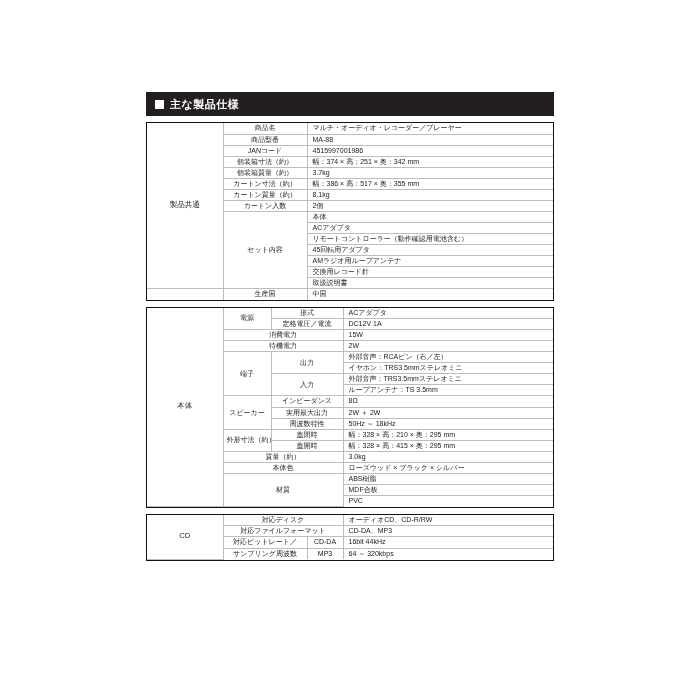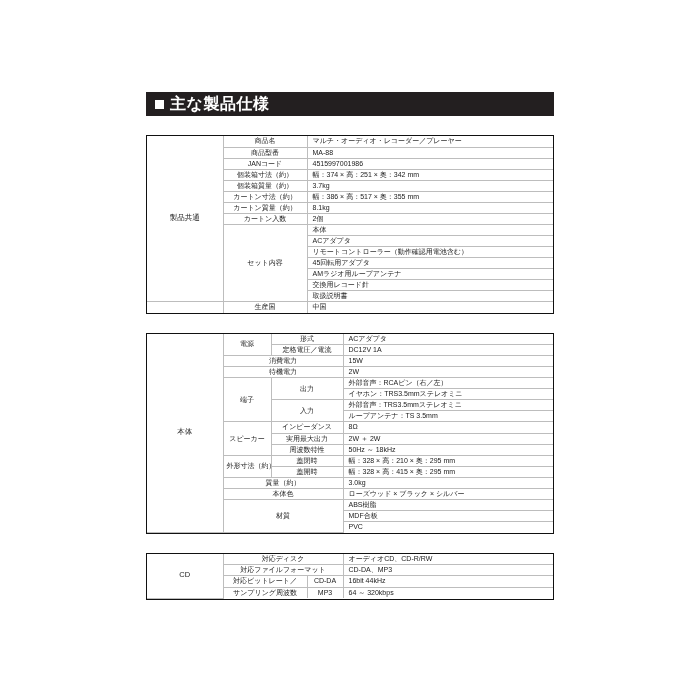--- a/index.html
+++ b/index.html
@@ -37,29 +37,29 @@
   }
   .header-square {
     width: 9px;
     height: 9px;
     background: #ffffff;
     margin-right: 6px;
     flex: 0 0 auto;
   }
   .header-title {
     color: #ffffff;
-    font-size: 16px;
+    font-size: 11px;
     font-weight: bold;
     letter-spacing: 0.5px;
     line-height: 1;
   }
   
   .block {
     border: 1px solid #111111;
-    margin-top: 19px;
+    margin-top: 6px;
     background: #ffffff;
     box-sizing: border-box;
   }
   table.spec {
     border-collapse: collapse;
     width: 100%;
     table-layout: fixed;
   }
   table.spec td {
     border: 1px solid #bdbdbd;

